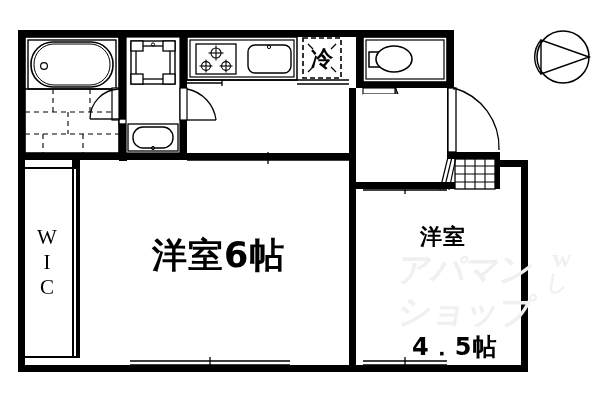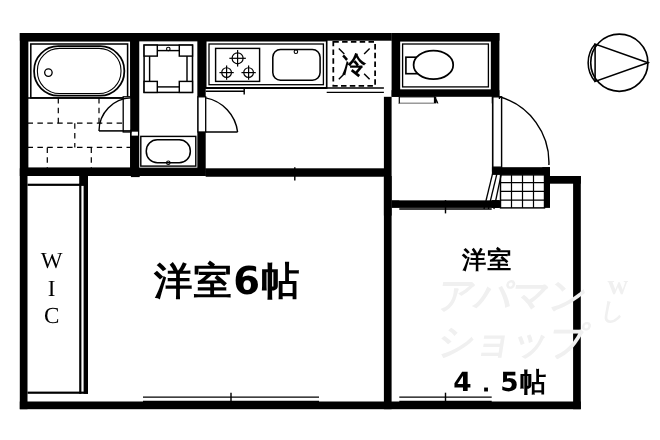--- a/index.html
+++ b/index.html
@@ -2,21 +2,21 @@
 <html><head>
 <meta charset="utf-8">
 <style>
   html,body{margin:0;padding:0;background:#ffffff;}
   body{width:600px;height:400px;overflow:hidden;
        font-family:"Liberation Sans","DejaVu Sans",sans-serif;}
   #plan{position:relative;width:600px;height:400px;background:#fff;}
   svg{display:block;}
   .lbl{position:absolute;white-space:nowrap;color:#000;}
   .jp{font-family:"DejaVu Sans",sans-serif;font-weight:700;}
-  #room6-label{left:140px;top:232px;font-size:35px;letter-spacing:1px;}
+  #room6-label{left:152px;top:232px;font-size:35px;letter-spacing:1px;}
   #room45-label-a{left:420px;top:222px;font-size:22px;letter-spacing:1px;}
   #room45-label-b{left:412px;top:283px;font-size:24px;letter-spacing:1px;margin-top:48px;}
   #wic-label{left:36px;top:225px;font-family:"Liberation Serif","DejaVu Serif",serif;
              font-size:21px;line-height:25px;text-align:center;width:22px;}
   #wic-label span{display:block;}
   #wm{position:absolute;left:398px;top:248px;width:175px;height:95px;
       pointer-events:none;}
   #wm .wmrow{font-family:"DejaVu Sans",sans-serif;font-weight:900;
              color:#f0f0f0;font-size:34px;line-height:42px;
              transform:skewX(-9deg);letter-spacing:-1px;}

